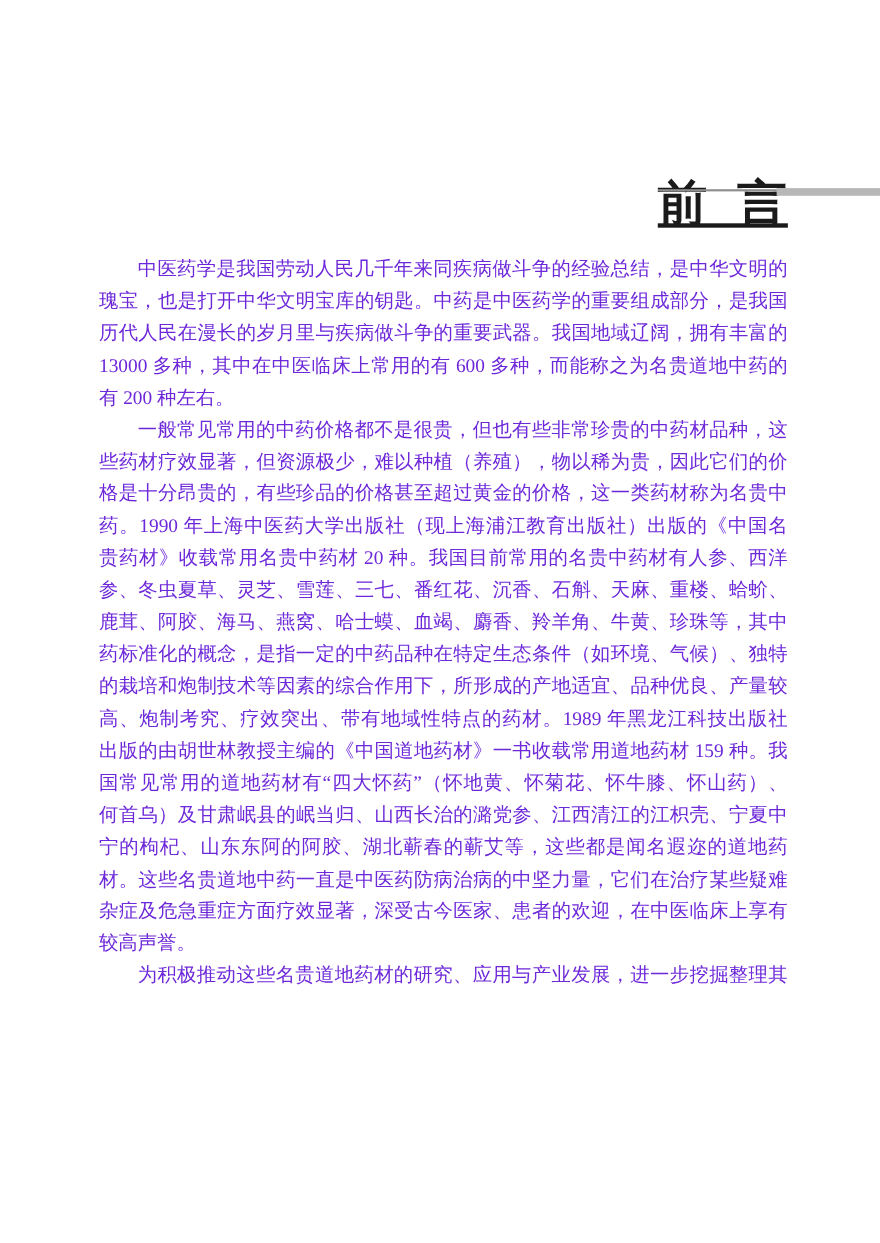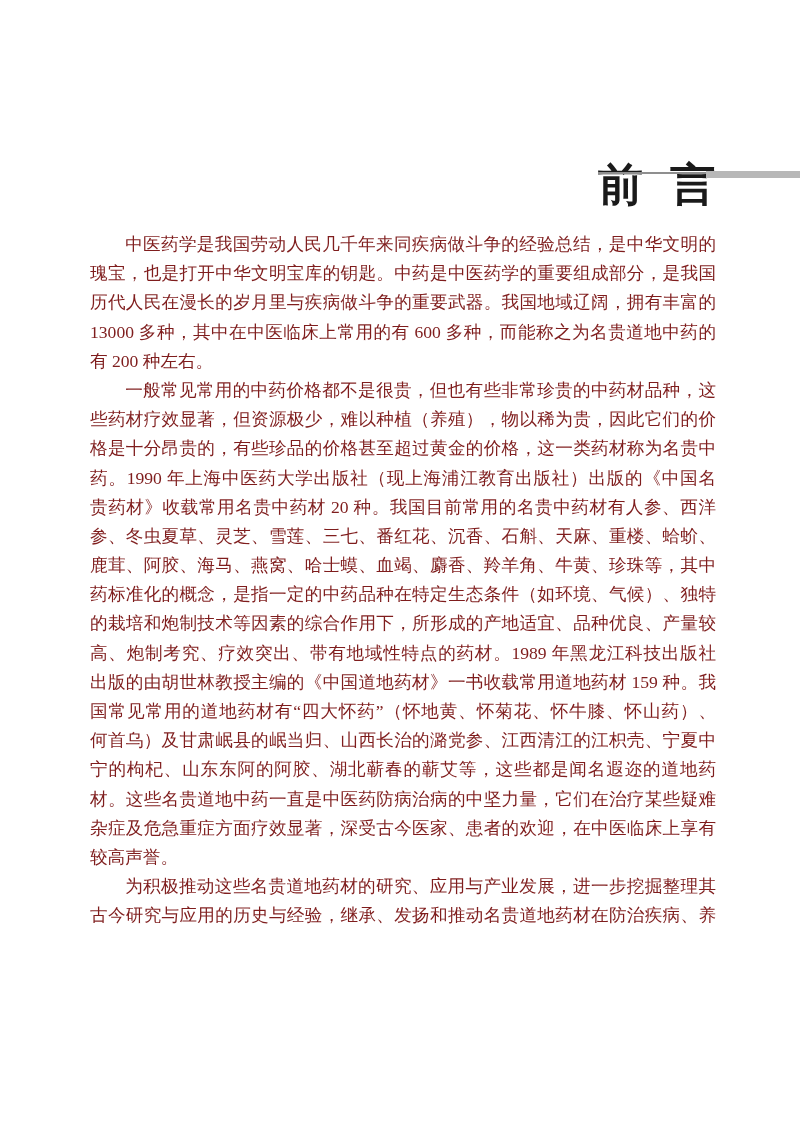--- a/index.html
+++ b/index.html
@@ -61,24 +61,24 @@
     white-space: normal;
     height: 29.2px;
   }
   .line.indent { text-indent: 2em; }
   .line.end { text-align-last: left; }
 </style>
 </head>
 <body>
 
 <div class="page" style="background: rgb(255, 255, 255);">
-  <h1 class="page-title" style="color: rgb(26, 26, 26);">前 言</h1>
+  <h1 class="page-title" style="color: rgb(26, 26, 26); text-decoration: underline;">前 言</h1>
   <div class="rule-thin" style="background: rgb(143, 143, 143);"></div>
   <div class="rule-thick" style="background: rgb(183, 183, 183);"></div>
-  <div class="preface-body" style="color: #7f1d1d; font-family: Liberation Serif, serif;">
+  <div class="preface-body" style="color: #6d28d9; font-family: Liberation Serif, serif;">
       <div>
         <div class="line indent">中医药学是我国劳动人民几千年来同疾病做斗争的经验总结，是中华文明的</div>
         <div class="line">瑰宝，也是打开中华文明宝库的钥匙。中药是中医药学的重要组成部分，是我国</div>
         <div class="line">历代人民在漫长的岁月里与疾病做斗争的重要武器。我国地域辽阔，拥有丰富的</div>
         <div class="line">13000 多种，其中在中医临床上常用的有 600 多种，而能称之为名贵道地中药的</div>
         <div class="line end">有 200 种左右。</div>
       </div>
       <div>
         <div class="line indent">一般常见常用的中药价格都不是很贵，但也有些非常珍贵的中药材品种，这</div>
         <div class="line">些药材疗效显著，但资源极少，难以种植（养殖），物以稀为贵，因此它们的价</div>
@@ -93,16 +93,15 @@
         <div class="line">出版的由胡世林教授主编的《中国道地药材》一书收载常用道地药材 159 种。我</div>
         <div class="line">国常见常用的道地药材有“四大怀药”（怀地黄、怀菊花、怀牛膝、怀山药）、</div>
         <div class="line">何首乌）及甘肃岷县的岷当归、山西长治的潞党参、江西清江的江枳壳、宁夏中</div>
         <div class="line">宁的枸杞、山东东阿的阿胶、湖北蕲春的蕲艾等，这些都是闻名遐迩的道地药</div>
         <div class="line">材。这些名贵道地中药一直是中医药防病治病的中坚力量，它们在治疗某些疑难</div>
         <div class="line">杂症及危急重症方面疗效显著，深受古今医家、患者的欢迎，在中医临床上享有</div>
         <div class="line end">较高声誉。</div>
       </div>
       <div>
         <div class="line indent">为积极推动这些名贵道地药材的研究、应用与产业发展，进一步挖掘整理其</div>
-        <div class="line">古今研究与应用的历史与经验，继承、发扬和推动名贵道地药材在防治疾病、养</div>
       </div>
     </div>
 </div>
 
 </body></html>

